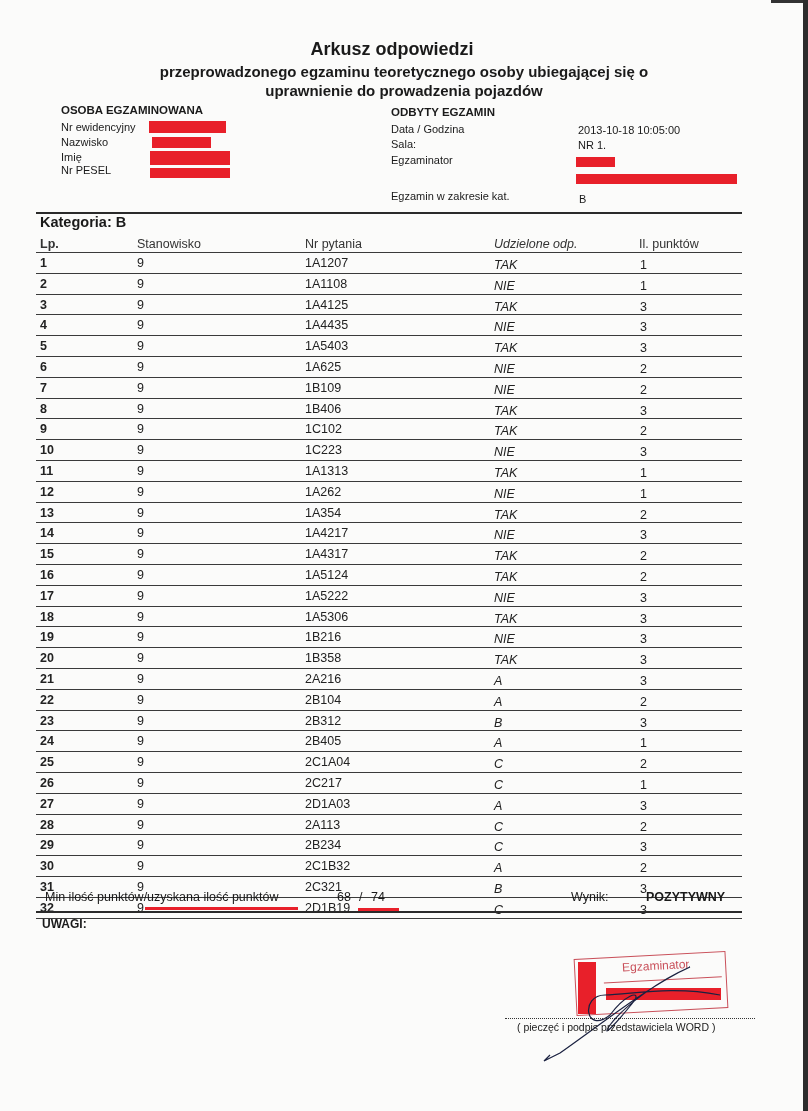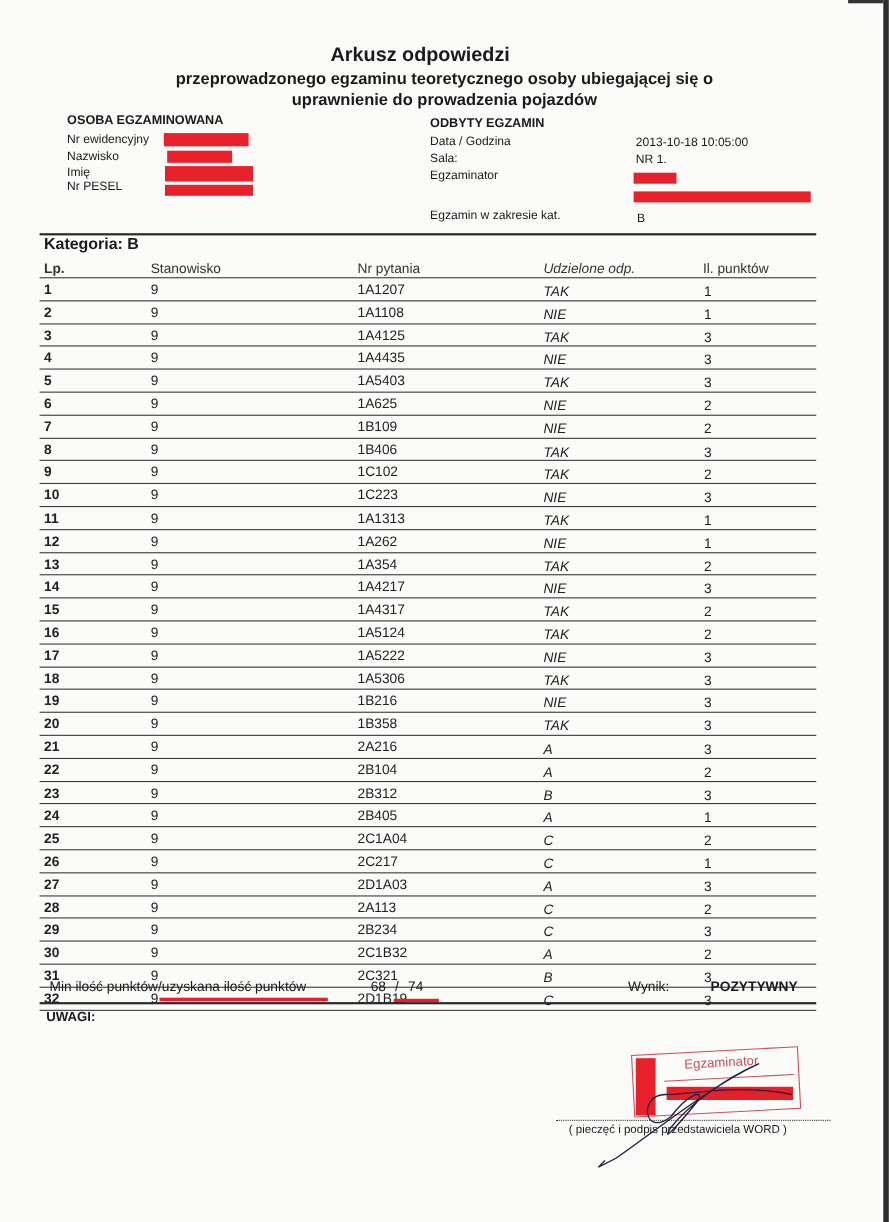--- a/index.html
+++ b/index.html
@@ -10,21 +10,21 @@
       color: #1a1a1a;
     }
     .edge {
       position: absolute; right: 0; top: 0; width: 5px; height: 1111px;
       background: #2c2c2c;
     }
     .edge-top {
       position: absolute; right: 5px; top: 0; width: 32px; height: 3px; background: #333;
     }
     .title {
-      position: absolute; left: 0; width: 764px; top: 39px; text-align: center;
+      position: absolute; left: 10px; width: 764px; top: 39px; text-align: center;
       font-size: 18px; font-weight: bold;
     }
     .subtitle {
       position: absolute; left: 0; width: 808px; text-align: center;
       font-size: 15px; font-weight: bold;
     }
     .sub1 { top: 63px; }
     .sub2 { top: 82px; }
 
     .abs { position: absolute; font-size: 11px; white-space: nowrap; }
@@ -37,21 +37,21 @@
 
     .table { position: absolute; left: 36px; top: 234px; width: 706px; }
     .trow {
       position: relative; height: 19.8px; border-bottom: 1.5px solid #3a3a3a;
       font-size: 12.5px; color: #222;
     }
     .trow.head { height: 18px; border-bottom: 1.5px solid #3a3a3a; color: #333; }
     .trow span { position: absolute; top: 3px; }
     .c1 { left: 4px; font-weight: bold; }
     .c2 { left: 101px; }
-    .c3 { left: 269px; margin-left: 20px; }
+    .c3 { left: 269px; }
     .c4 { left: 458px; font-style: italic; }
     .c5 { left: 604px; }
     .trow.head .c5 { left: 603px; }
     .trow:not(.head) .c4, .trow:not(.head) .c5 { top: 5px; }
 
     .summary { position: absolute; top: 890px; font-size: 12.5px; }
     .uwagi { position: absolute; left: 42px; top: 917px; font-size: 12px; font-weight: bold; }
 
     .stamp {
       position: absolute; left: 575px; top: 955px; width: 150px; height: 55px;

